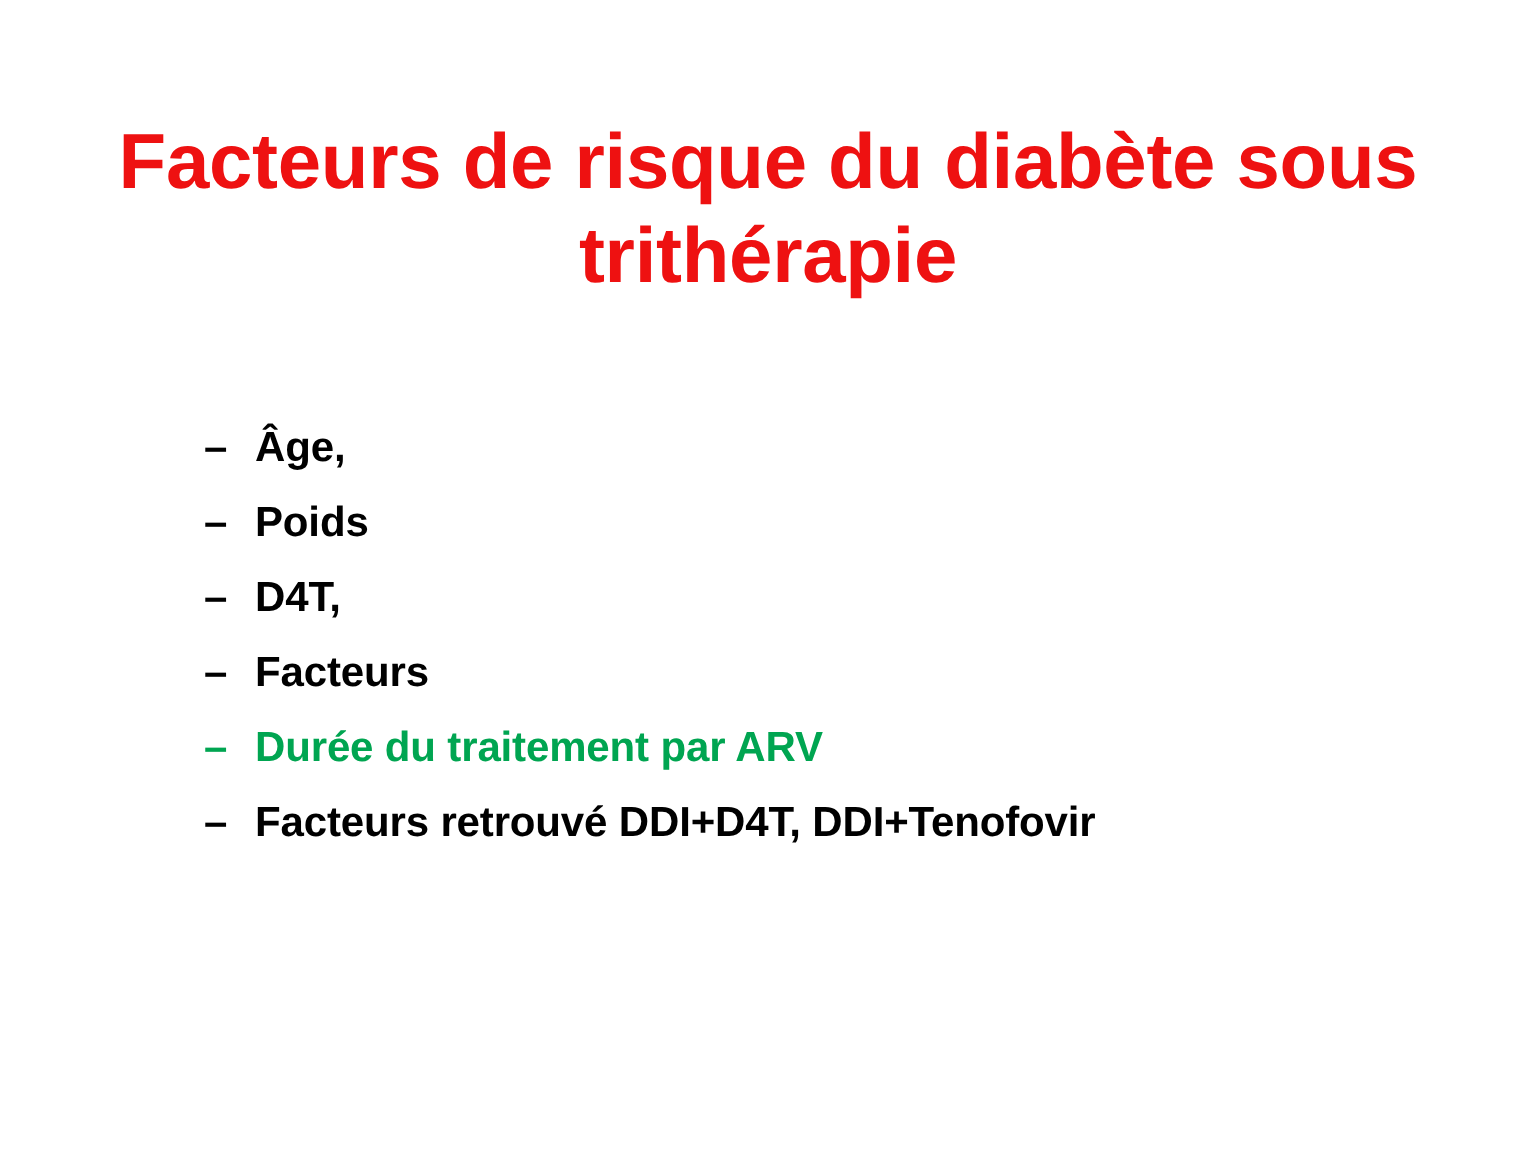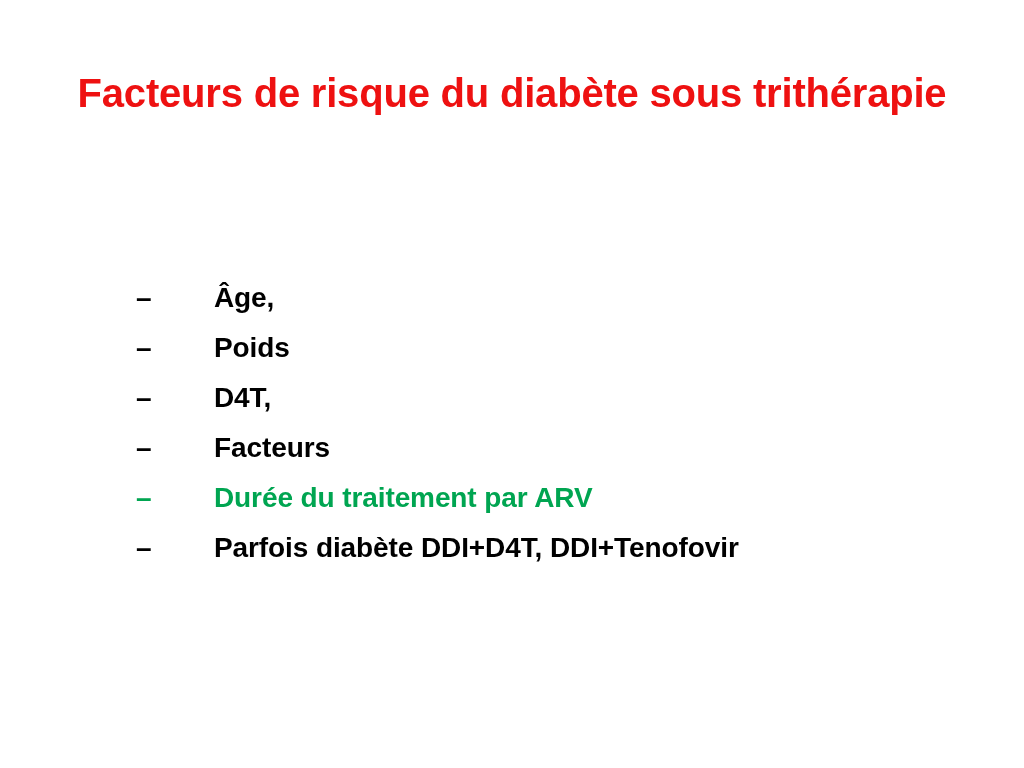--- a/index.html
+++ b/index.html
@@ -20,21 +20,21 @@
     height: 768px;
     background: #ffffff;
     box-sizing: border-box;
   }
   .slide-title {
     position: absolute;
     left: 72px;
     top: 42px;
     width: 880px;
     text-align: center;
-    font-size: 40px;
+    font-size: 52px;
     line-height: 1.22;
     font-weight: bold;
     color: #ee1111;
     letter-spacing: -0.2px;
     white-space: pre-line;
   }
   .slide-body {
     position: absolute;
     left: 136px;
     top: 284px;
@@ -58,21 +58,20 @@
   .bullet-dash {
     flex: 0 0 auto;
     width: 34px;
     font-size: 28px;
     font-weight: bold;
     line-height: 1.0;
   }
   .bullet-text {
     flex: 0 1 auto;
     white-space: nowrap;
-    margin-left: 44px;
   }
   .accent-green {
     color: #00a551;
   }
 </style>
 </head>
 <body>
 
 <div class="slide" style="background: rgb(255, 255, 255);">
 
@@ -101,19 +100,19 @@
         <span class="bullet-text">Facteurs</span>
       </li>
 
       <li class="bullet-item accent-green" style="color: rgb(0, 165, 81);">
         <span class="bullet-dash">–</span>
         <span class="bullet-text">Durée du traitement par ARV</span>
       </li>
 
       <li class="bullet-item" style="color: rgb(0, 0, 0);">
         <span class="bullet-dash">–</span>
-        <span class="bullet-text">Parfois diabète DDI+D4T, DDI+Tenofovir</span>
+        <span class="bullet-text">Facteurs retrouvé DDI+D4T, DDI+Tenofovir</span>
       </li>
 
     </ul>
   </div>
 
 </div>
 
 </body></html>

